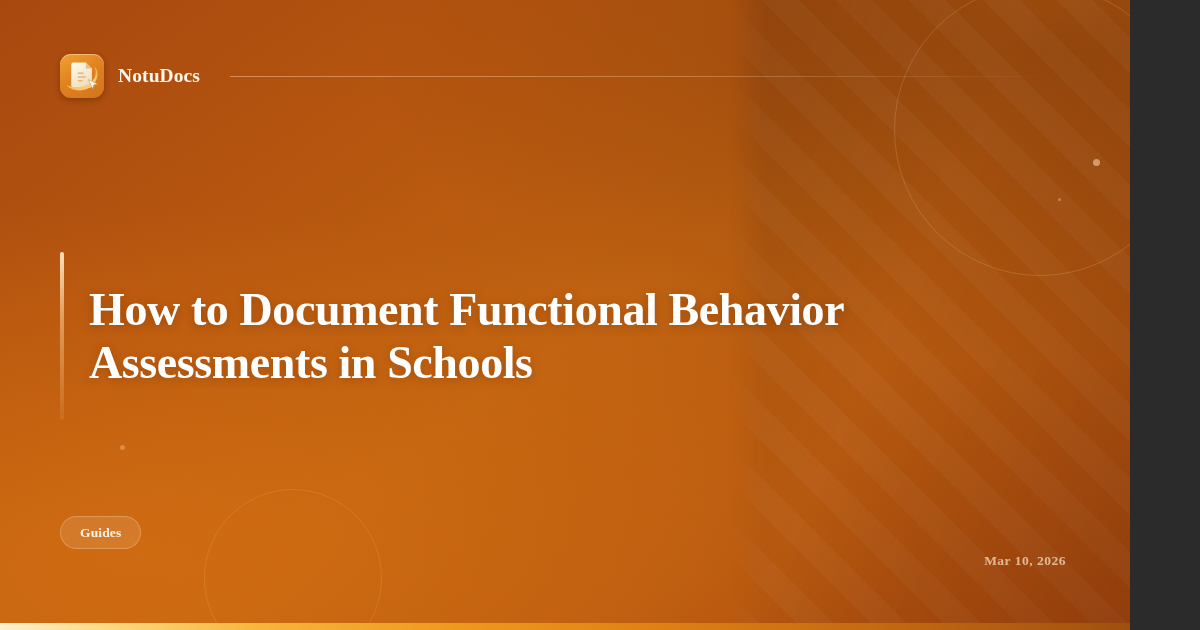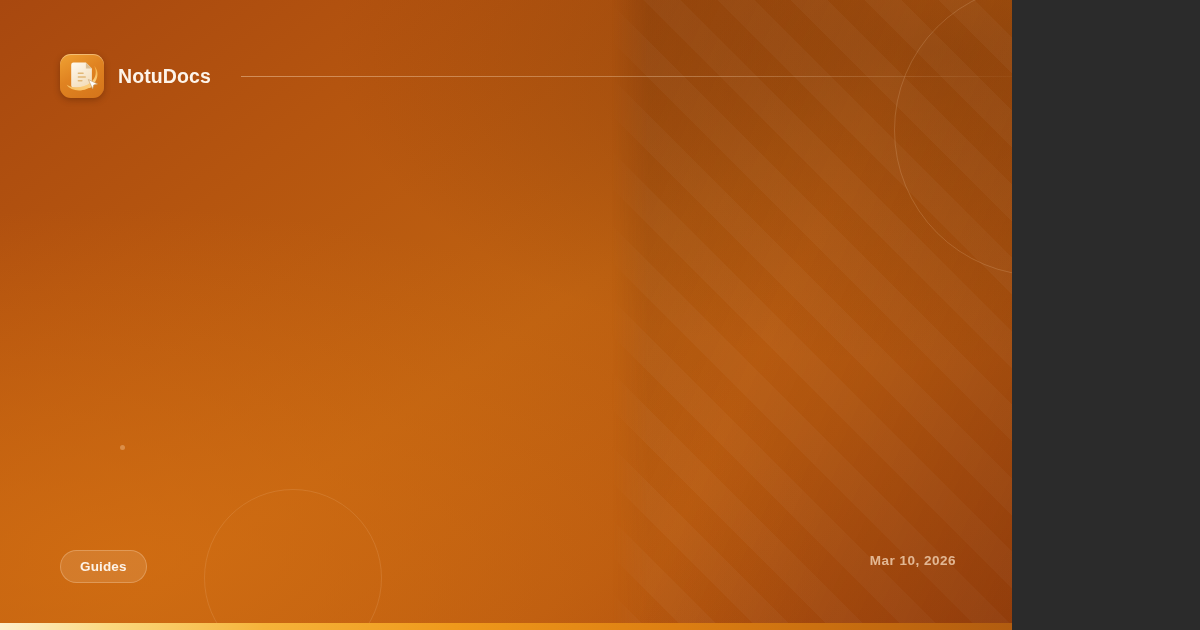--- a/index.html
+++ b/index.html
@@ -5,24 +5,24 @@
 <style>
   html, body {
     margin: 0;
     padding: 0;
     background: #2b2b2b;
   }
   * { box-sizing: border-box; }
 
   .card {
     position: relative;
-    width: 1012px;
+    width: 1130px;
     height: 630px;
     overflow: hidden;
-    font-family: Liberation Sans, sans-serif;
+    font-family: Liberation Serif, serif;
     background:
       radial-gradient(120% 95% at 12% 88%, rgba(214,112,18,0.72) 0%, rgba(214,112,18,0.0) 58%),
       radial-gradient(95% 80% at 92% 8%,  rgba(120,52,10,0.55) 0%, rgba(120,52,10,0.0) 62%),
       linear-gradient(145deg, #a8480f 0%, #b5550f 26%, #bf6211 52%, #b95a10 74%, #a9470e 100%);
   }
 
   
   .stripe-panel {
     position: absolute;
     top: 0;
@@ -121,21 +121,21 @@
     line-height: 1.16;
     font-weight: bold;
     letter-spacing: -0.4px;
     text-shadow: 0 2px 10px rgba(70,24,0,0.25);
   }
 
   
   .tags {
     position: absolute;
     left: 60px;
-    top: 550px;
+    top: 516px;
     display: flex;
     gap: 4px;
     justify-content: center;
   }
   .tag {
     height: 33px;
     padding: 0 19px;
     display: flex;
     align-items: center;
     border-radius: 17px;
@@ -143,21 +143,21 @@
     border: 1px solid rgba(255,230,200,0.28);
     color: #fdf3e8;
     font-size: 13.5px;
     font-weight: bold;
     letter-spacing: 0.15px;
     white-space: nowrap;
   }
 
   .date-stamp {
     position: absolute;
-    right: 56px;
+    right: 64px;
     top: 553px;
     color: rgba(255,231,204,0.70);
     font-size: 13.5px;
     font-weight: bold;
     letter-spacing: 0.5px;
     white-space: nowrap;
   }
 
   
   .bottom-bar {
@@ -218,20 +218,21 @@
         <path d="M28.4 25.6 l9.1 4.3 l-3.9 1.1 l-0.9 4.0 z" fill="#ffffff" stroke="#caa06a" stroke-width="0.7" stroke-linejoin="round"></path>
       </svg>
     </div>
 
     <div class="brand-name">NotuDocs</div>
     <div class="header-rule"></div>
   </div>
 
   <div class="title-block">
     <div class="accent-bar"></div>
+    <h1 class="title-text">How to Document Functional Behavior Assessments in Schools</h1>
   </div>
 
   <div class="tags">
     <span class="tag">Guides</span>
   </div>
 
   <div class="date-stamp">Mar 10, 2026</div>
 
   <div class="bottom-bar"></div>
 

